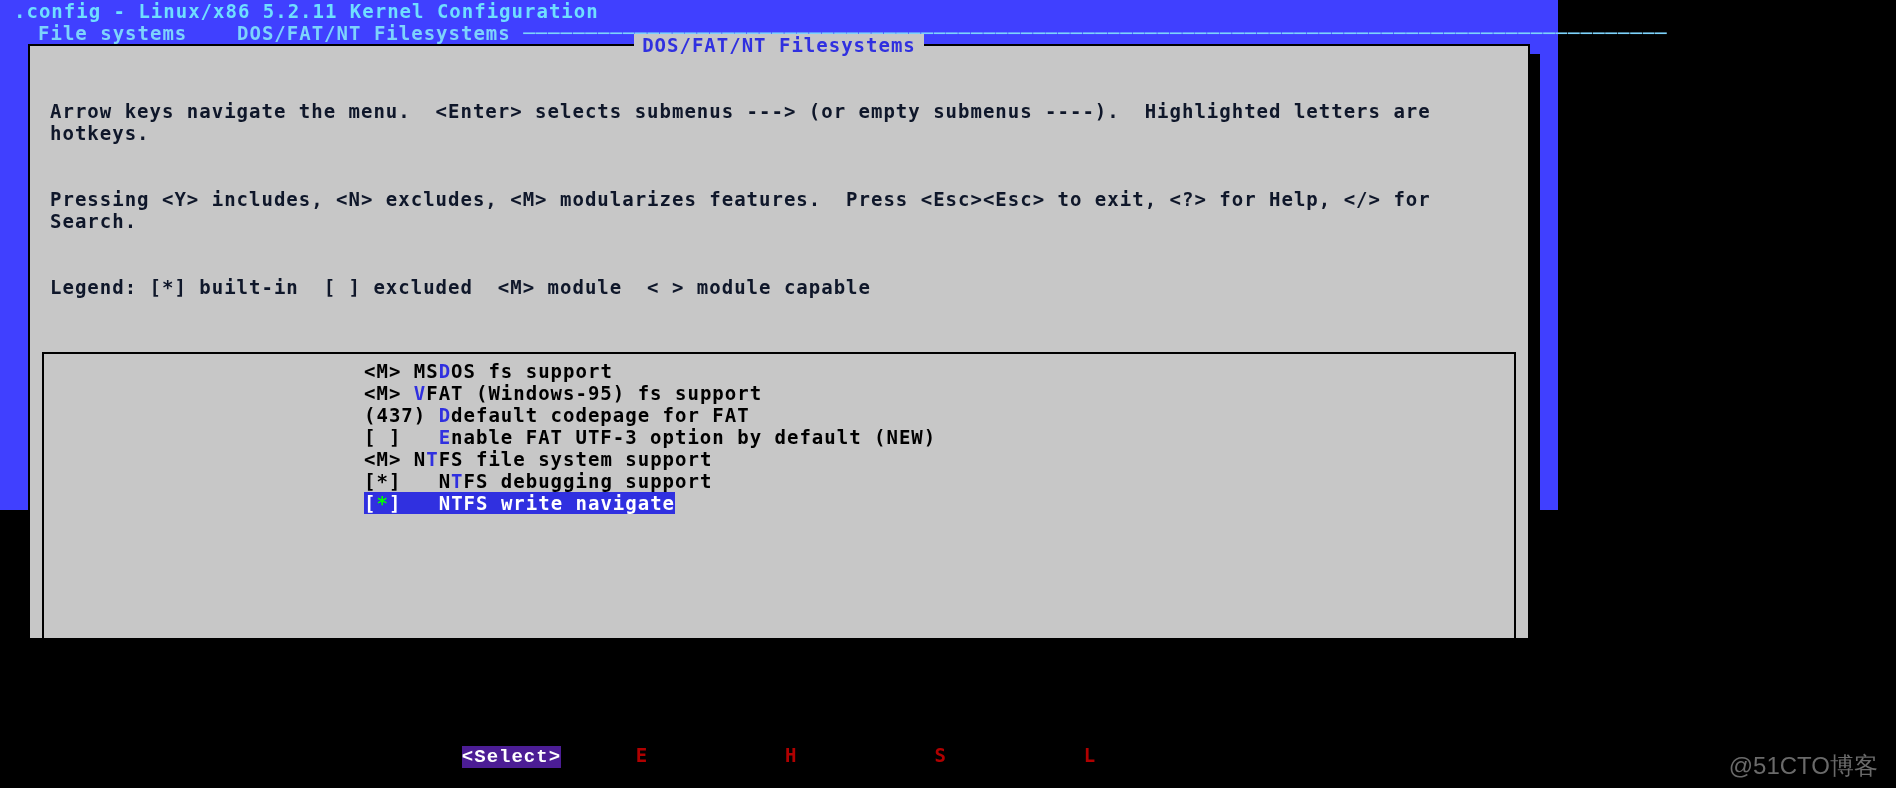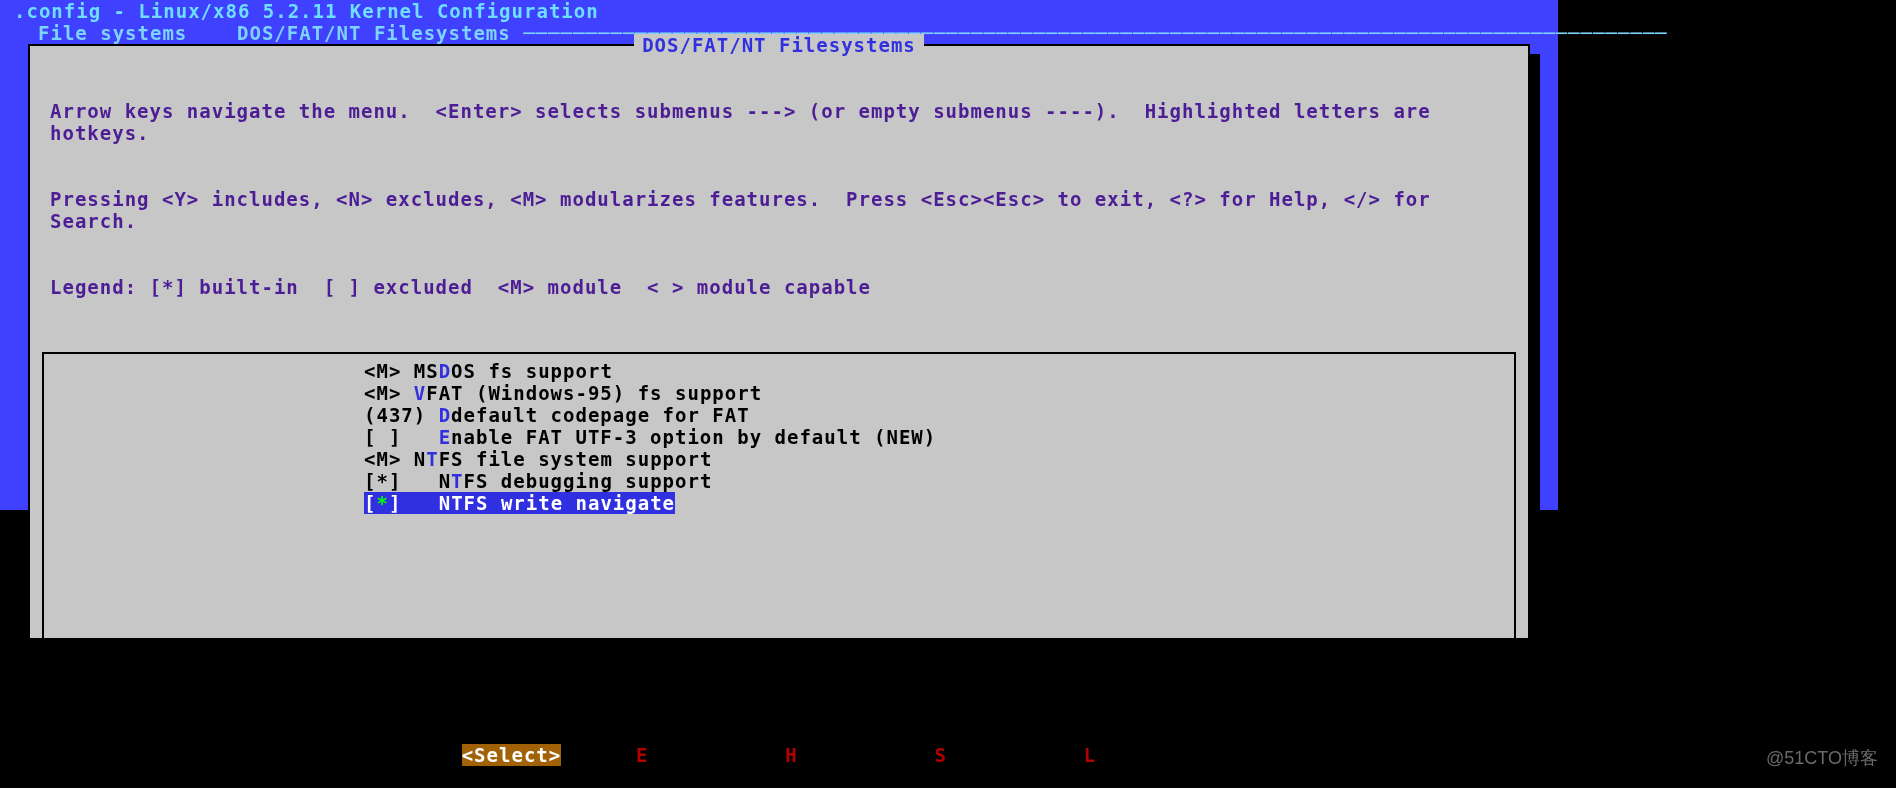--- a/index.html
+++ b/index.html
@@ -53,21 +53,21 @@
     width: 100%;
     text-align: center;
     color: #3030e0;
     background: transparent;
   }
   .panel-title span {
     background: #c7c7c7;
     padding: 0 8px;
   }
   .help-text {
-    color: #4c1d95;
+    color: #0f172a;
     padding: 10px 20px 6px 20px;
     white-space: pre-wrap;
   }
   .inner-box {
     border: 2px solid #000;
     margin: 4px 12px 0 12px;
     height: 370px;
     box-sizing: border-box;
     padding: 6px 0;
   }
@@ -88,32 +88,33 @@
   .buttons {
     text-align: center;
     color: #000;
     margin-top: 22px;
     white-space: pre;
   }
   .btn {
     display: inline;
   }
   .btn.active {
-    background: #a16207;
+    background: #4c1d95;
     color: #fff;
+    font-family: Liberation Mono, monospace;
   }
   .btn .hk2 { color: #b00000; }
   .btn.active .hk2 { color: #fff; }
   .watermark {
     position: absolute;
-    bottom: 18px;
+    bottom: 6px;
     right: 18px;
     color: #6a6a6a;
     font-family: sans-serif;
-    font-size: 18px;
+    font-size: 24px;
   }
 </style>
 </head>
 <body>
 
 <div class="screen">
   <div class="topbar">.config - Linux/x86 5.2.11 Kernel Configuration</div>
   <div class="breadcrumb"><span>File systems</span>    <span>DOS/FAT/NT Filesystems</span> ────────────────────────────────────────────────────────────────────────────────────────────</div>
 
   <div class="panel">

